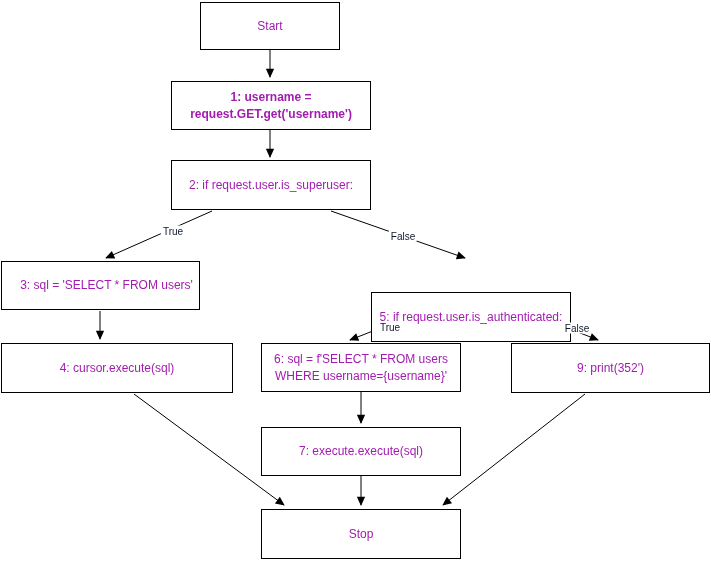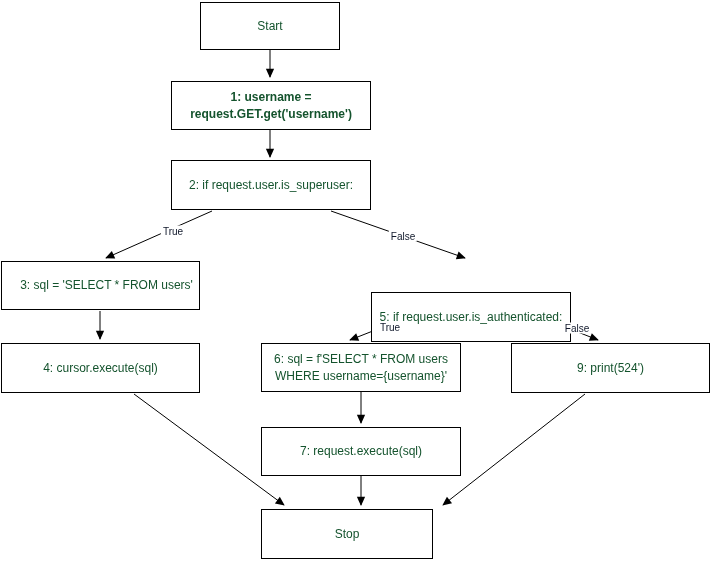--- a/index.html
+++ b/index.html
@@ -14,21 +14,21 @@
   svg.edges {
     position: absolute;
     left: 0; top: 0;
     width: 711px; height: 561px;
   }
   .node {
     position: absolute;
     box-sizing: border-box;
     border: 1px solid #000000;
     background: #ffffff;
-    color: #14532d;
+    color: #a21caf;
     font-size: 12px;
     line-height: 1.35;
     display: flex;
     align-items: center;
     justify-content: center;
     text-align: center;
     white-space: pre-line;
     padding: 2px 4px;
   }
   .edge-label {
@@ -69,30 +69,30 @@
 
   <div class="node" style="left:171px; top:81px; width:200px; height:49px;font-weight:bold;">1: username =
 request.GET.get('username')</div>
 
   <div class="node" style="left:171px; top:160px; width:200px; height:50px;">2: if request.user.is_superuser:</div>
 
   <div class="node" style="left:1px; top:261px; width:199px; height:49px;padding-left:16px;">3: sql = 'SELECT * FROM users'</div>
 
   <div class="node" style="left:371px; top:261px; width:200px; height:50px;margin-top:31px;">5: if request.user.is_authenticated:</div>
 
-  <div class="node" style="left:1px; top:343px; width:199px; height:50px;">4: cursor.execute(sql)</div>
+  <div class="node" style="left:1px; top:343px; width:232px; height:50px;">4: cursor.execute(sql)</div>
 
   <div class="node" style="left:261px; top:343px; width:200px; height:49px;">6: sql = f'SELECT * FROM users
 WHERE username={username}'</div>
 
-  <div class="node" style="left:511px; top:343px; width:199px; height:50px;">9: print(524')</div>
+  <div class="node" style="left:511px; top:343px; width:199px; height:50px;">9: print(352')</div>
 
-  <div class="node" style="left:261px; top:427px; width:200px; height:49px;">7: request.execute(sql)</div>
+  <div class="node" style="left:261px; top:427px; width:200px; height:49px;">7: execute.execute(sql)</div>
 
-  <div class="node" style="left:261px; top:509px; width:172px; height:50px;">Stop</div>
+  <div class="node" style="left:261px; top:509px; width:200px; height:50px;">Stop</div>
 
   <span class="edge-label" style="left:173px; top:231px;">True</span>
 
   <span class="edge-label" style="left:403px; top:236px;">False</span>
 
   <span class="edge-label" style="left:390px; top:327px;">True</span>
 
   <span class="edge-label" style="left:577px; top:328px;">False</span>
 
 </div>

